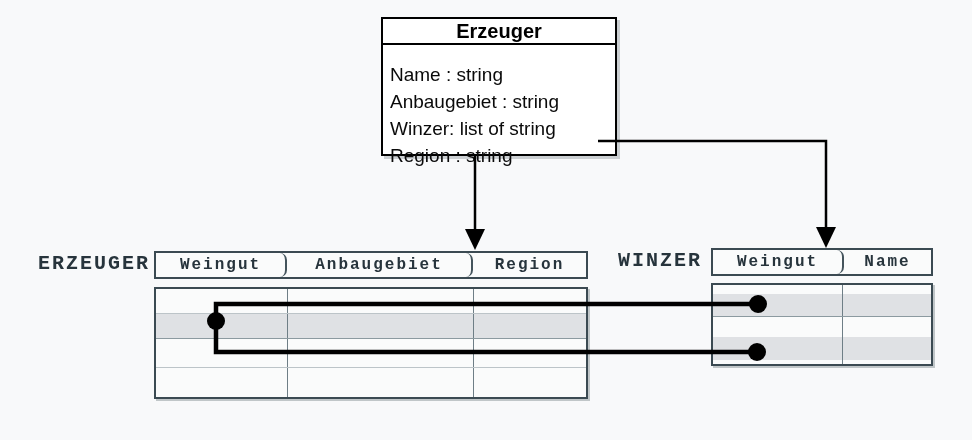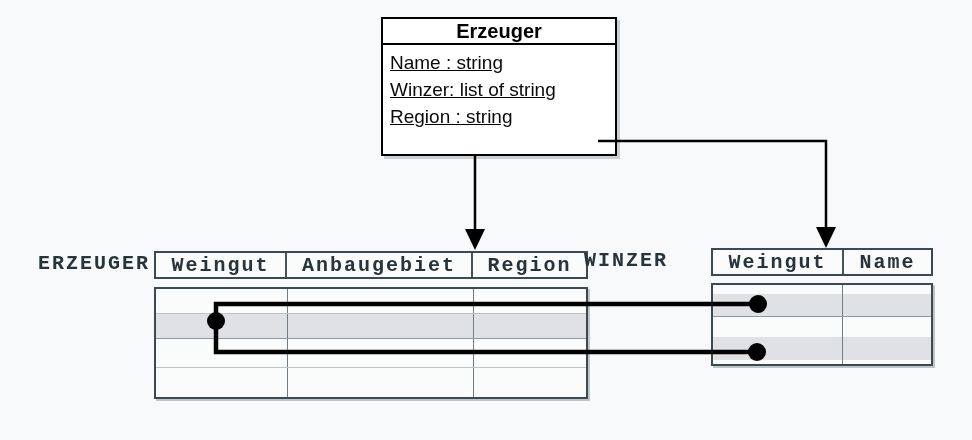--- a/index.html
+++ b/index.html
@@ -4,33 +4,33 @@
 <style>
   html,body{margin:0;padding:0;background:#f8f9fa;}
   .stage{position:relative;width:972px;height:440px;background:#f8f9fa;overflow:hidden;
          font-family:"Liberation Sans", sans-serif;}
 
   
   .uml{position:absolute;left:381px;top:17px;width:236px;height:139px;background:#ffffff;
        border:2px solid #000;box-sizing:border-box;box-shadow:3px 3px 0 rgba(120,128,134,0.35);}
   .uml-title{height:24px;line-height:24px;text-align:center;font-weight:bold;font-size:20px;
              color:#000;border-bottom:2px solid #000;}
-  .uml-attrs{padding:4px 0 0 7px;text-decoration:underline;}
+  .uml-attrs{padding:16px 0 0 7px;}
   .uml-attr{height:27px;line-height:27px;font-size:19px;color:#0a0a0a;white-space:nowrap;}
 
   
   .tbl-label{position:absolute;font-family:"Liberation Mono", monospace;font-weight:bold;
              font-size:20px;letter-spacing:2px;color:#27343c;line-height:24px;}
 
   
   .thead{position:absolute;display:flex;background:#fafbfb;border:2px solid #3b4a52;
          box-sizing:border-box;}
   .th{display:flex;align-items:center;justify-content:center;
-      font-family:"Liberation Mono", monospace;font-weight:bold;font-size:20px;letter-spacing:2px;
-      color:#27343c;box-sizing:border-box;}
+      font-family:"Liberation Mono", monospace;font-weight:bold;font-size:16px;letter-spacing:2px;
+      color:#27343c;box-sizing:border-box;border-radius:7px;}
   .th.sep{border-right:2px solid #44545c;}
 
   
   .tbody{position:absolute;background:#fafbfb;border:2px solid #3b4a52;box-sizing:border-box;
          box-shadow:2px 2px 0 rgba(125,135,140,0.45);}
   .band{position:absolute;left:0;right:0;background:#dfe1e4;}
   .vline{position:absolute;top:0;bottom:0;width:1px;background:#6e7e86;}
   .hline{position:absolute;left:0;right:0;height:1px;background:#8c9aa0;}
   .hline.faint{background:#bcc4c8;}
 
@@ -39,20 +39,21 @@
 </style>
 </head>
 <body>
 
 <div class="stage">
 
   <div class="uml">
     <div class="uml-title">Erzeuger</div>
     <div class="uml-attrs">
       <div class="uml-attr">Name : string</div>
+      <div class="uml-attr">Anbaugebiet : string</div>
       <div class="uml-attr">Winzer: list of string</div>
       <div class="uml-attr">Region : string</div>
     </div>
   </div>
 
   <div class="tbl-label" style="left:38px;top:252px;">ERZEUGER</div>
 
   <div class="thead" style="left:154px;top:251px;width:434px;height:28px;">
     <div class="th sep" style="width:131px;">Weingut</div>
     <div class="th sep" style="width:186px;text-align:center;">Anbaugebiet</div>
@@ -61,21 +62,21 @@
 
   <div class="tbody" style="left:154px;top:287px;width:434px;height:112px;">
     <div class="band" style="top:24px;height:25px;"></div>
     <div class="vline" style="left:131px;"></div>
     <div class="vline" style="left:317px;"></div>
     <div class="hline faint" style="top:24px;"></div>
     <div class="hline" style="top:49px;"></div>
     <div class="hline faint" style="top:78px;"></div>
   </div>
 
-  <div class="tbl-label" style="left:584px;top:249px;">WINZER</div>
+  <div class="tbl-label" style="left:618px;top:249px;">WINZER</div>
 
   <div class="thead" style="left:711px;top:248px;width:222px;height:28px;">
     <div class="th sep" style="width:131px;">Weingut</div>
     <div class="th" style="flex:1;">Name</div>
   </div>
 
   <div class="tbody" style="left:711px;top:283px;width:222px;height:83px;">
     <div class="band" style="top:9px;height:22px;"></div>
     <div class="band" style="top:52px;height:23px;"></div>
     <div class="vline" style="left:129px;"></div>

